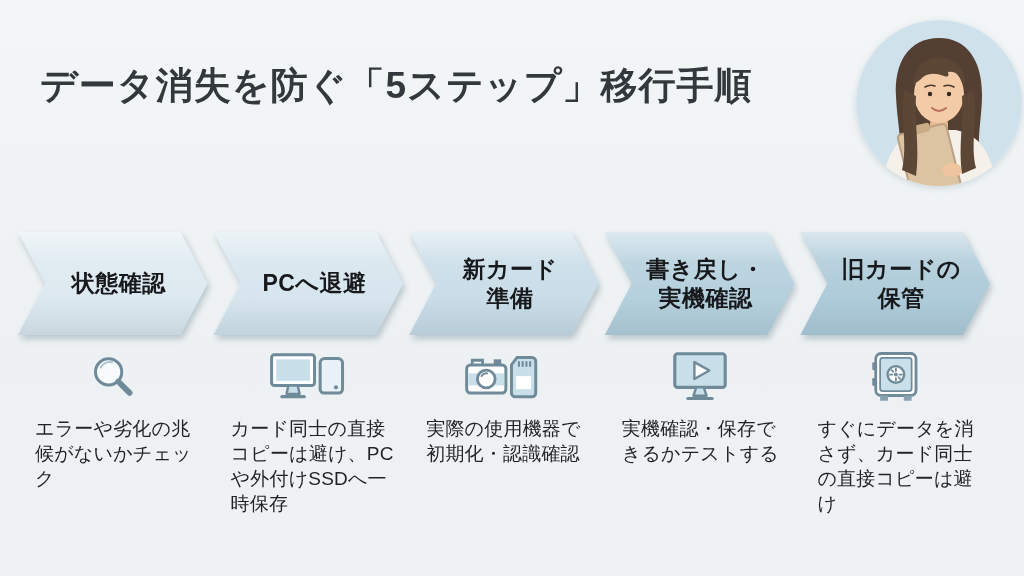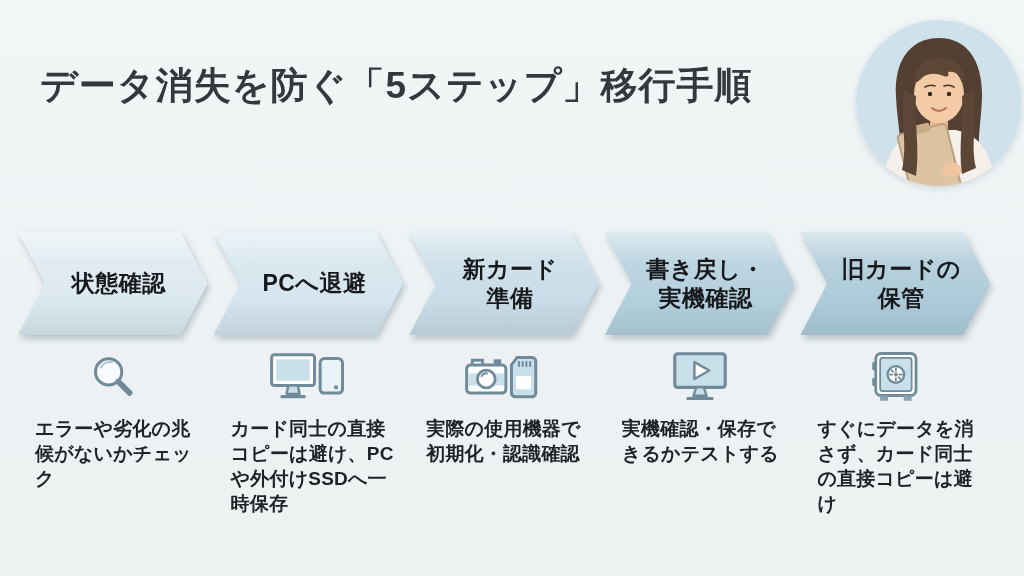--- a/index.html
+++ b/index.html
@@ -25,21 +25,21 @@
            clip-path:polygon(0 0,calc(100% - 27px) 0,100% 50%,calc(100% - 27px) 100%,0 100%,27px 50%);
            background:#d6e5ee;}
   .chevron::before{content:"";position:absolute;inset:0;
            background:linear-gradient(180deg,rgba(255,255,255,.55) 0%,rgba(255,255,255,.12) 30%,
                       rgba(255,255,255,0) 65%,rgba(90,115,128,.16) 100%);}
   .chevron-label{position:relative;z-index:1;font-size:23px;font-weight:800;color:#17191c;
            text-align:center;white-space:pre-line;line-height:1.22;padding-left:12px;letter-spacing:.5px;}
 
   .icon-cell{height:58px;margin-top:14px;display:flex;align-items:center;justify-content:center;}
 
-  .step-desc{margin-top:9px;padding:0 8px 0 17px;font-size:19px;font-weight:700;
+  .step-desc{margin-top:9px;padding:0 8px 0 17px;font-size:19px;font-weight:400;
              color:#1f2326;line-height:1.32;text-align:left;letter-spacing:.2px;}
 </style>
 </head>
 <body>
 
 <div class="slide">
 
   <div class="title">データ消失を防ぐ「5ステップ」移行手順</div>
 
   <div class="avatar">

